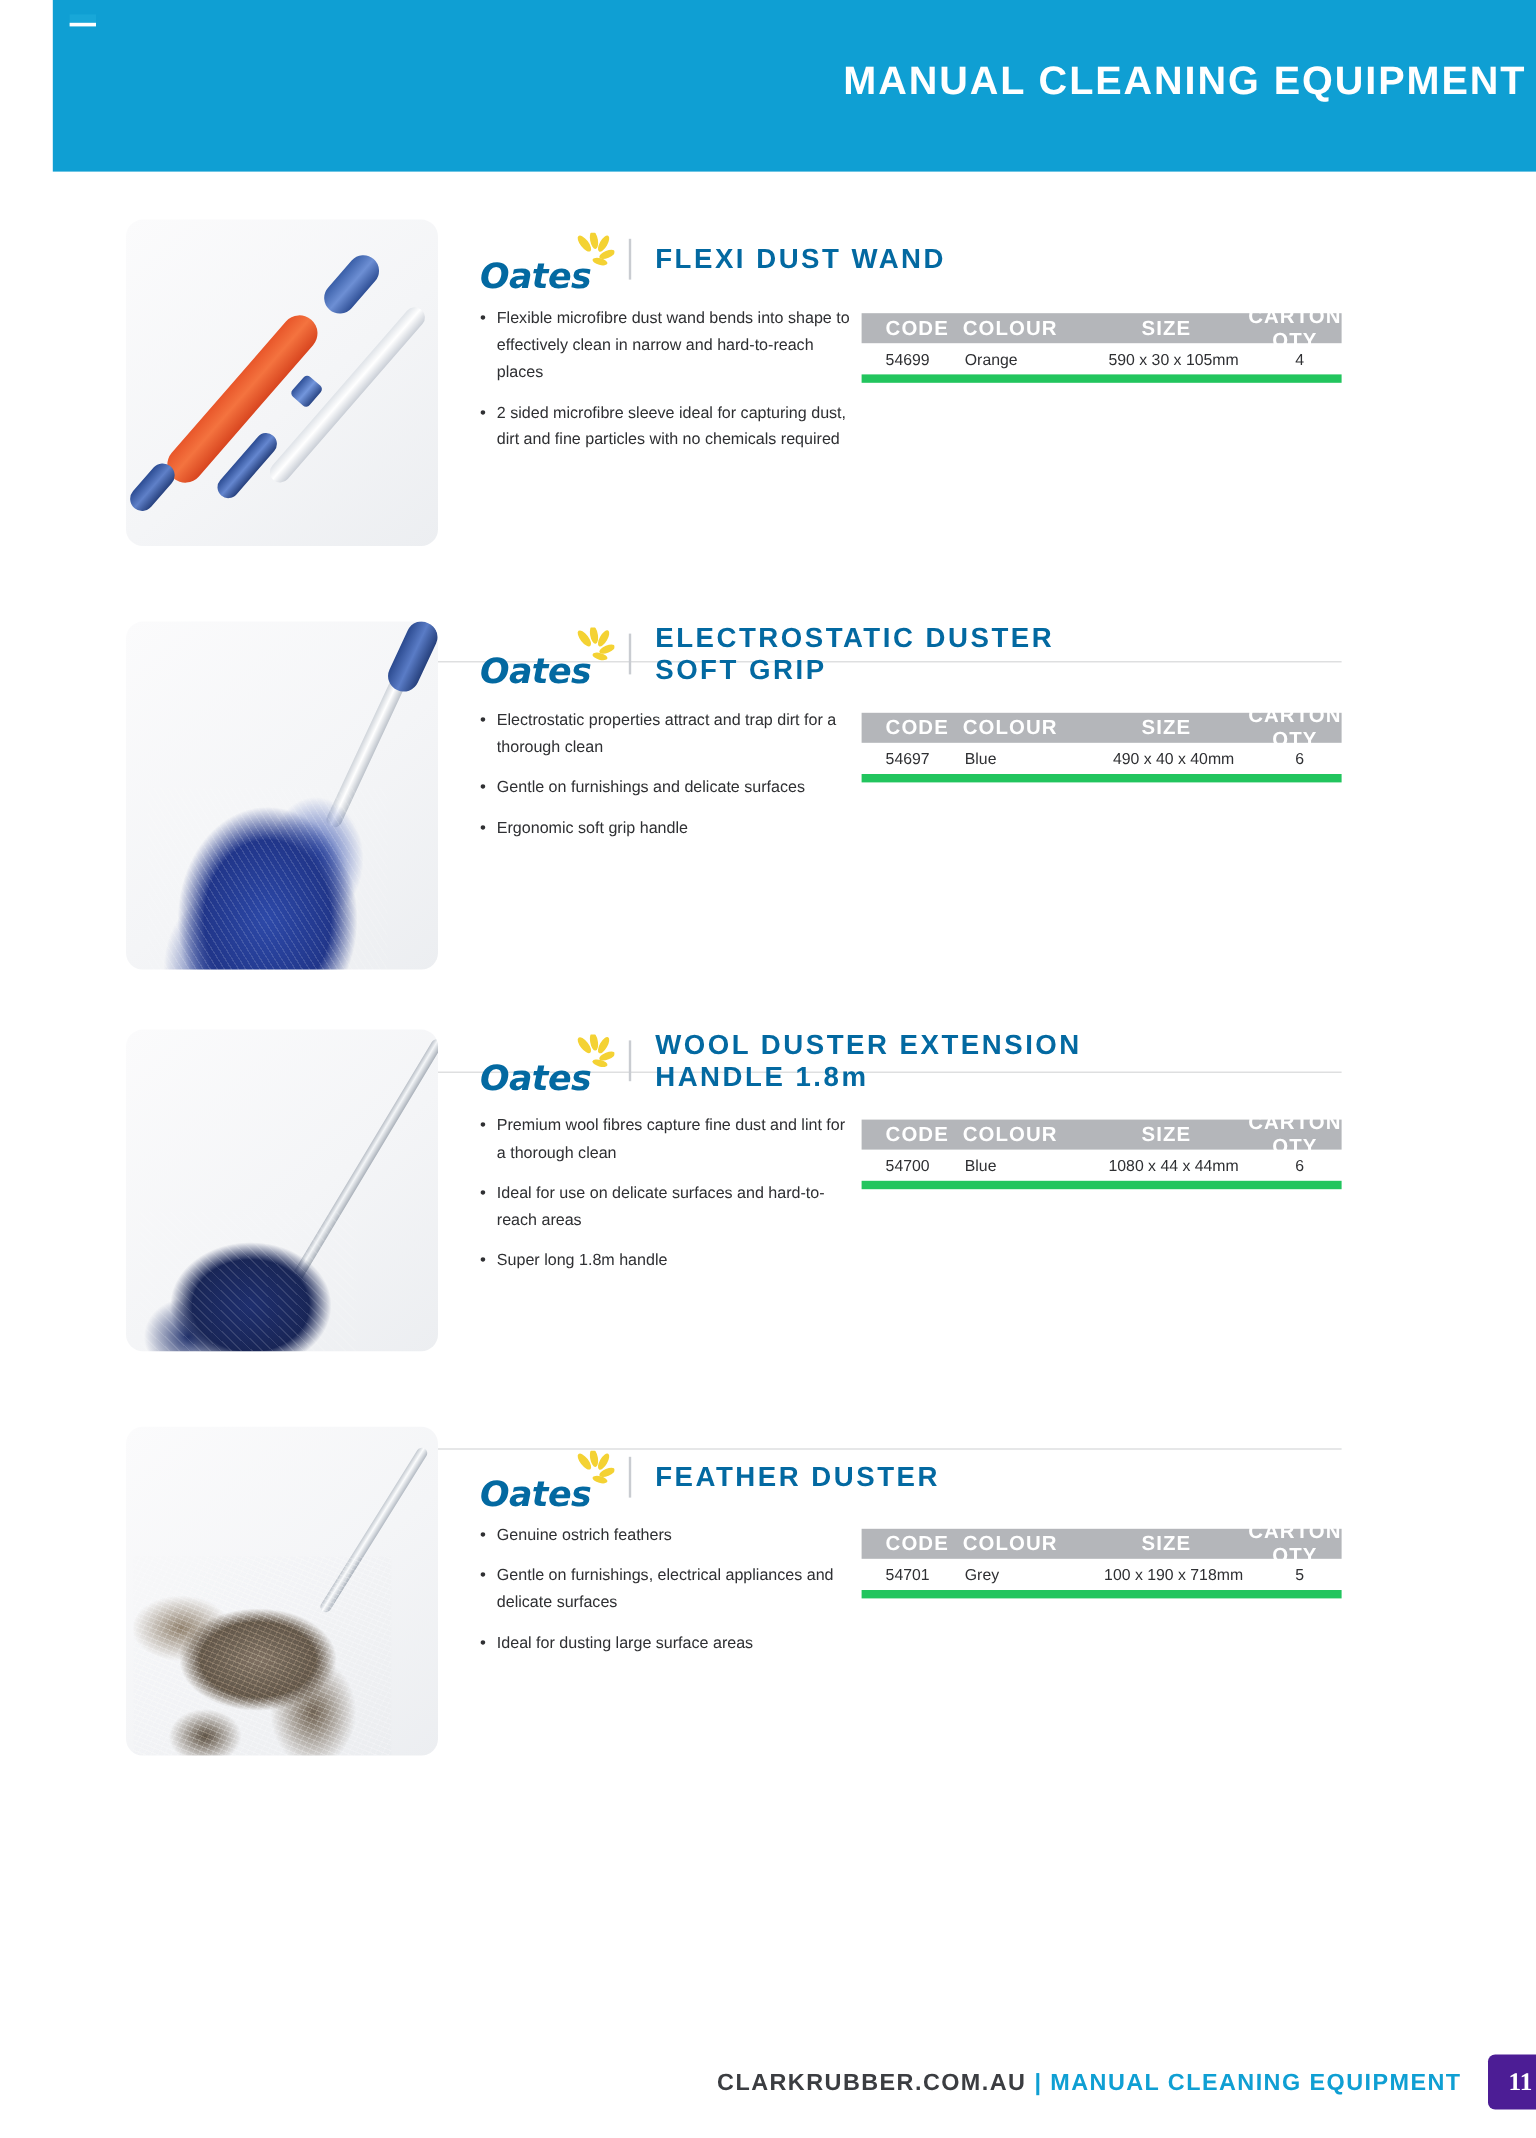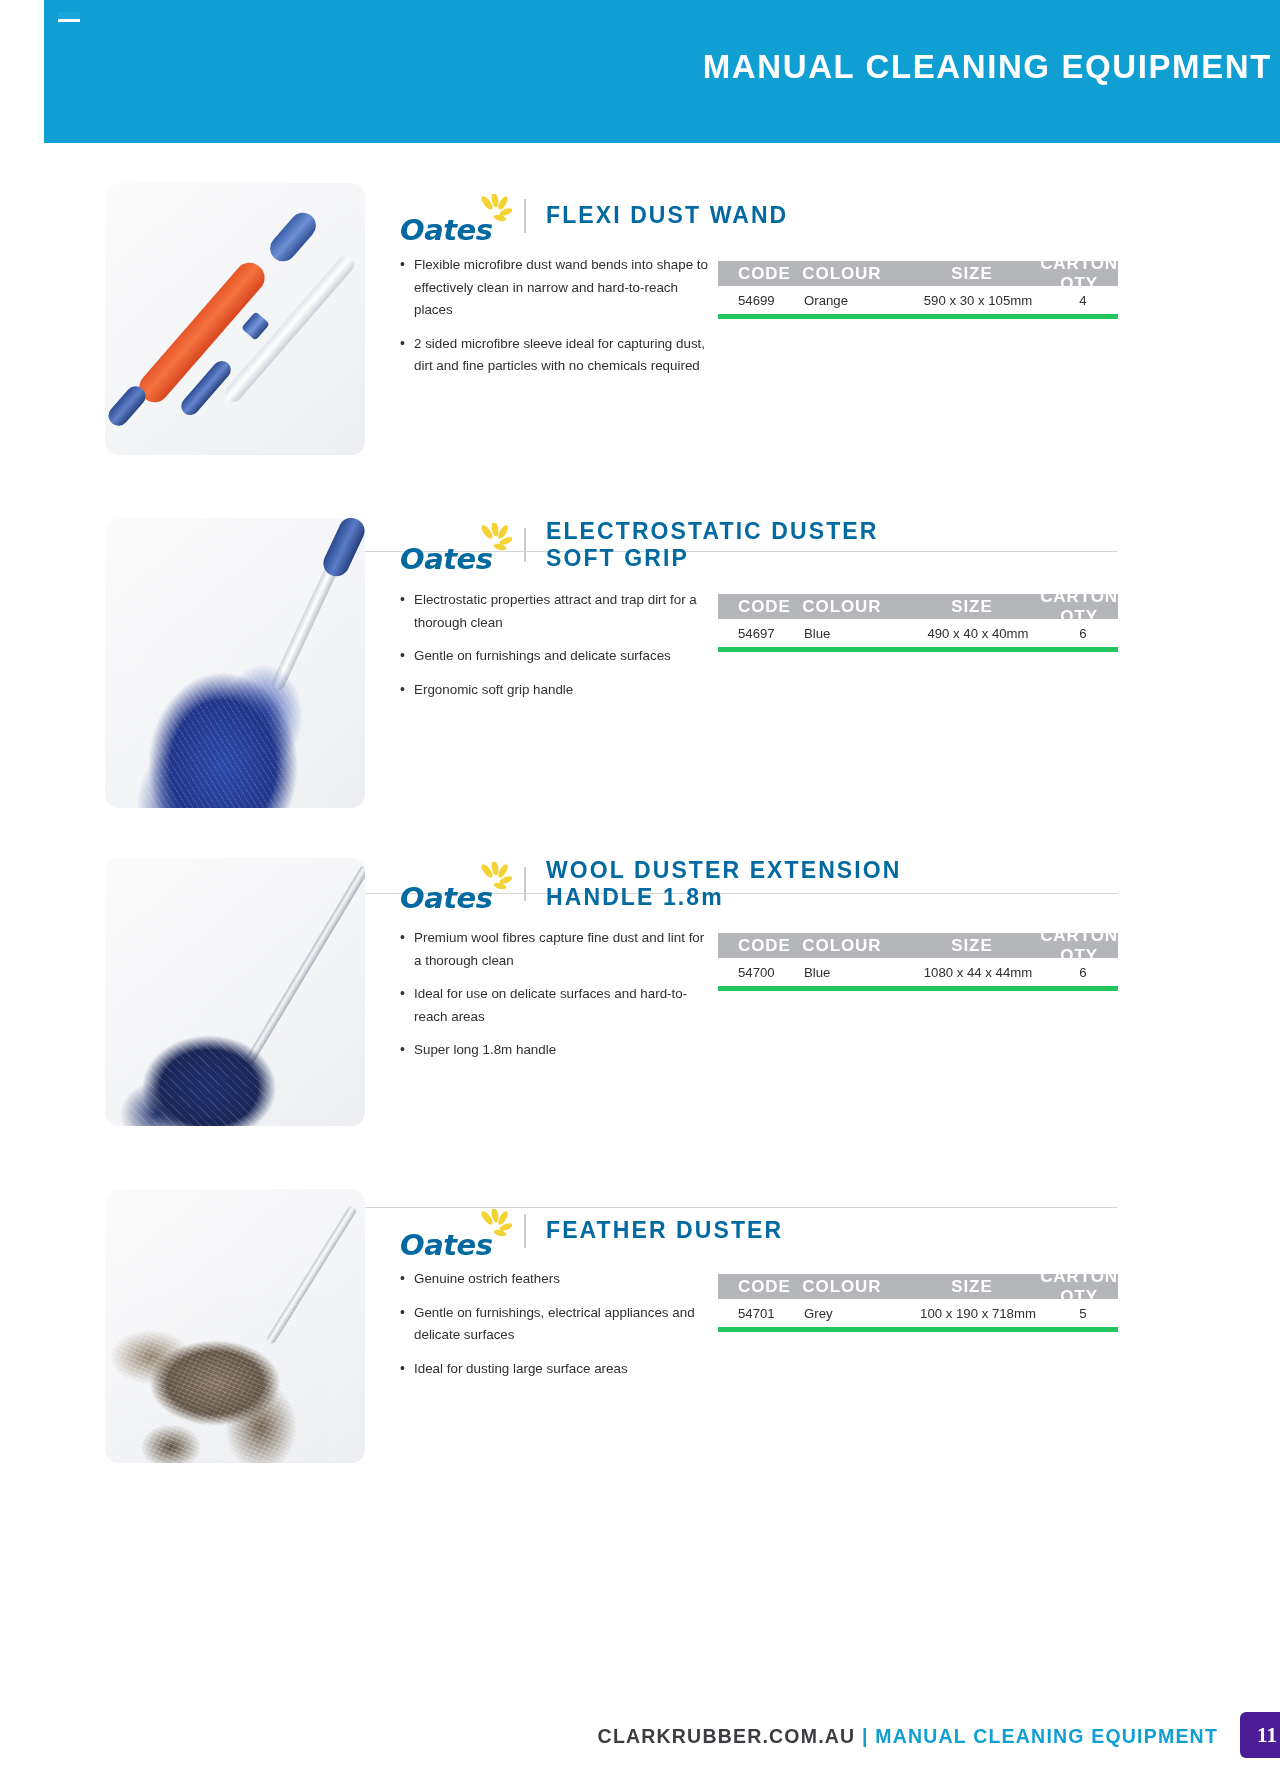--- a/index.html
+++ b/index.html
@@ -68,21 +68,21 @@
   
   .spec { position: absolute; left: 674px; width: 400px; }
   .spec-head {
     display: flex; background: #b4b6ba; height: 25px; align-items: center;
   }
   .spec-head div {
     color: #ffffff; font-size: 17px; font-weight: bold; letter-spacing: 0.9px;
   }
   .spec-row {
     display: flex; height: 33px; align-items: center;
-    border-bottom: 5px solid #22c55e;
+    border-bottom: 7px solid #22c55e;
   }
   .spec-row div { color: #2f3033; font-size: 13.2px; }
   .c-code   { width: 86px; padding-left: 20px; }
   .c-colour { width: 104px; }
   .c-size   { width: 140px; text-align: center; }
   .c-qty    { flex: 1; text-align: center; }
 
   .divider {
     position: absolute; left: 61px; width: 1013px; height: 1px; background: #d6d7d9;
   }

